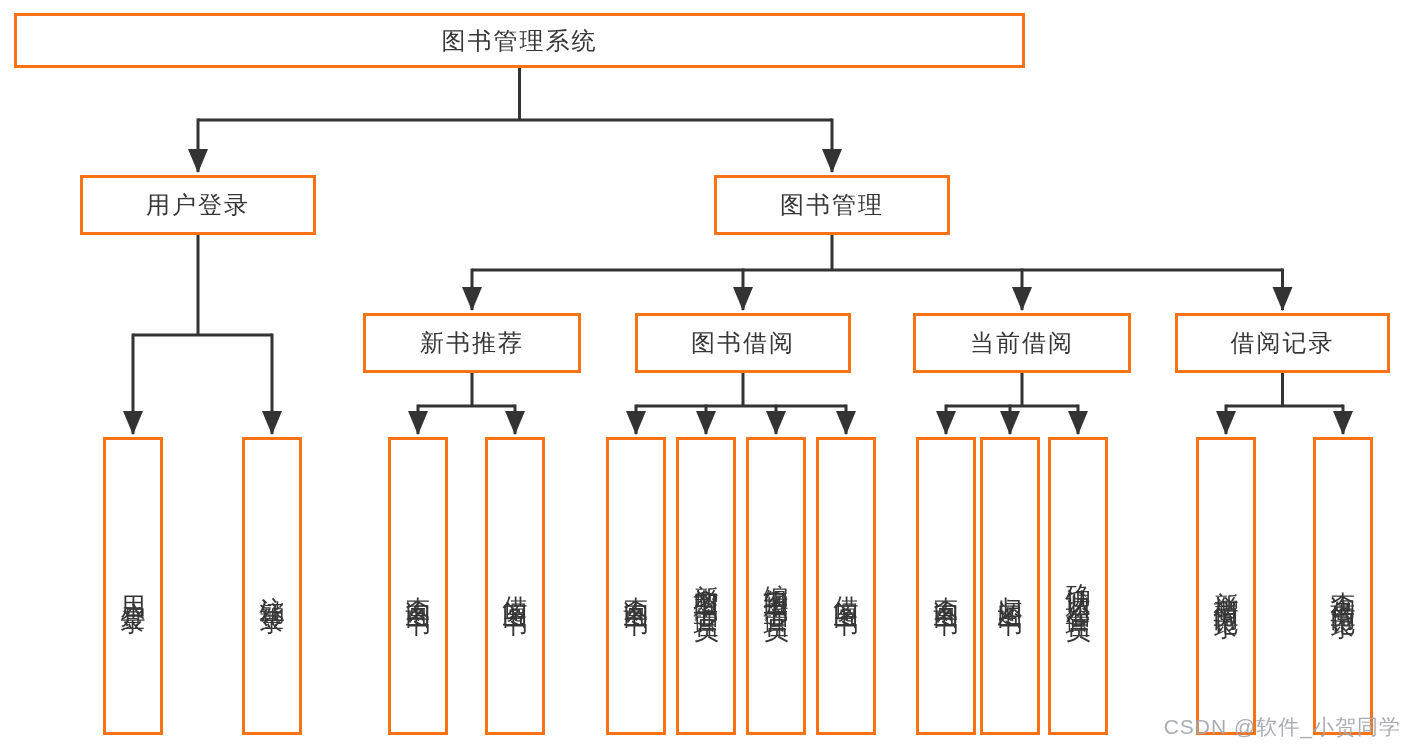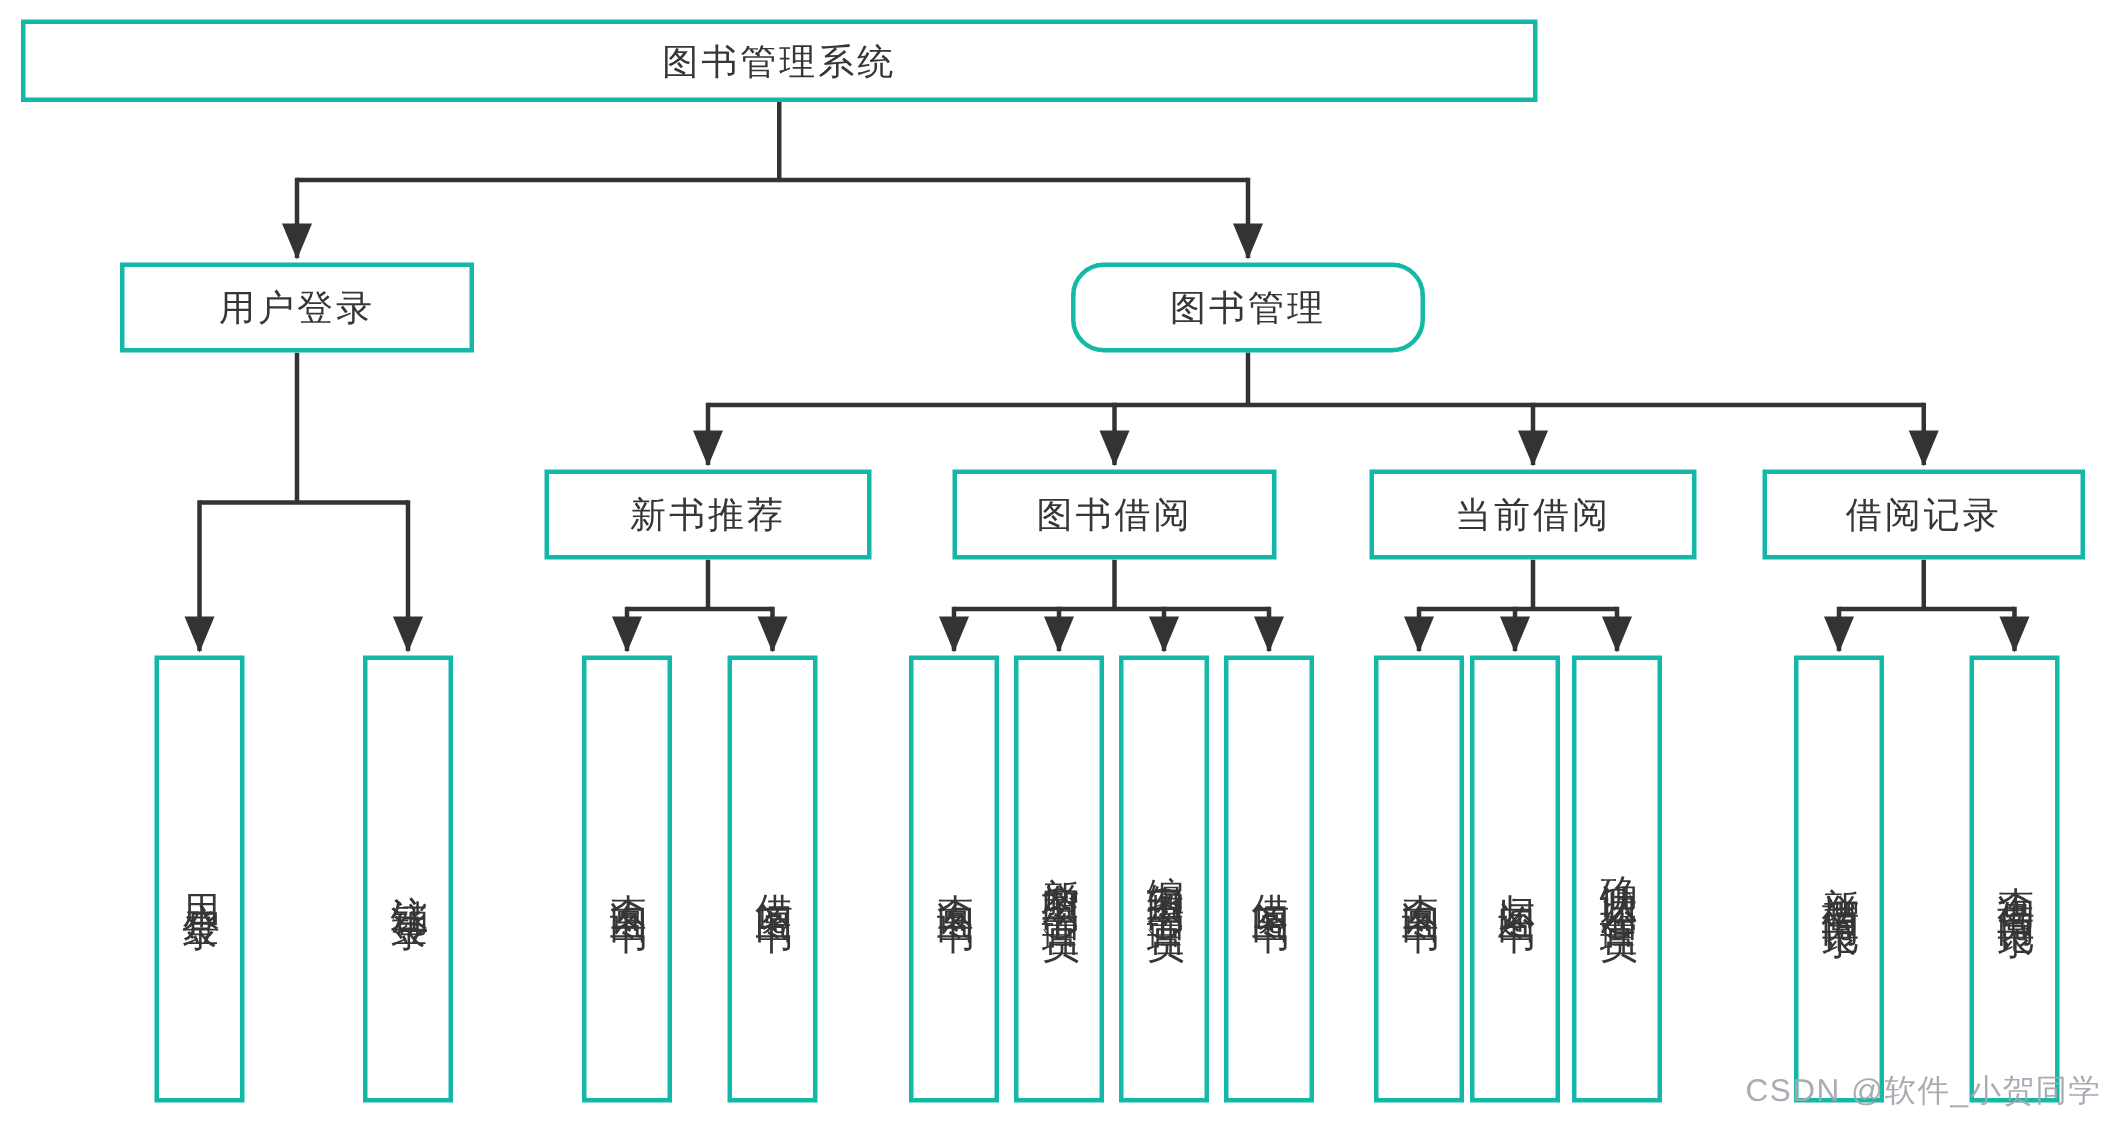--- a/index.html
+++ b/index.html
@@ -11,21 +11,21 @@
     overflow:hidden;
   }
   #connectors{
     position:absolute;left:0;top:0;width:1405px;height:747px;
     z-index:0;
   }
   .node{
     position:absolute;
     box-sizing:border-box;
     background:#ffffff;
-    border:3px solid #14b8a6;
+    border:3px solid #f97316;
     display:grid;
     place-items:center;
     color:#363636;
     z-index:1;
   }
   .hnode{
     font-size:24px;
     letter-spacing:2px;
     white-space:nowrap;
   }
@@ -104,21 +104,21 @@
       <path d="M1282.5 373 V406"></path>
       <path d="M1226 406 H1343"></path>
       <path d="M1226 404.5 V434" marker-end="url(#ah)"></path>
       <path d="M1343 404.5 V434" marker-end="url(#ah)"></path>
     </g>
   </svg>
 
   <div class="node hnode" style="left:14px;top:13px;width:1011px;height:55px;">图书管理系统</div>
 
   <div class="node hnode" style="left:80px;top:175px;width:236px;height:60px;">用户登录</div>
-  <div class="node hnode" style="left:714px;top:175px;width:236px;height:60px;border-radius:22px;">图书管理</div>
+  <div class="node hnode" style="left:714px;top:175px;width:236px;height:60px;">图书管理</div>
 
   <div class="node hnode" style="left:363px;top:313px;width:218px;height:60px;">新书推荐</div>
   <div class="node hnode" style="left:635px;top:313px;width:216px;height:60px;">图书借阅</div>
   <div class="node hnode" style="left:1175px;top:313px;width:215px;height:60px;">借阅记录</div>
   <div class="node hnode" style="left:913px;top:313px;width:218px;height:60px;">当前借阅</div>
 
   <div class="node leaf" style="left:103px;top:437px;width:60px;height:298px;">用户登录</div>
   <div class="node leaf" style="left:242px;top:437px;width:60px;height:298px;">注销登录</div>
 
   <div class="node leaf" style="left:388px;top:437px;width:60px;height:298px;">查询图书</div>

